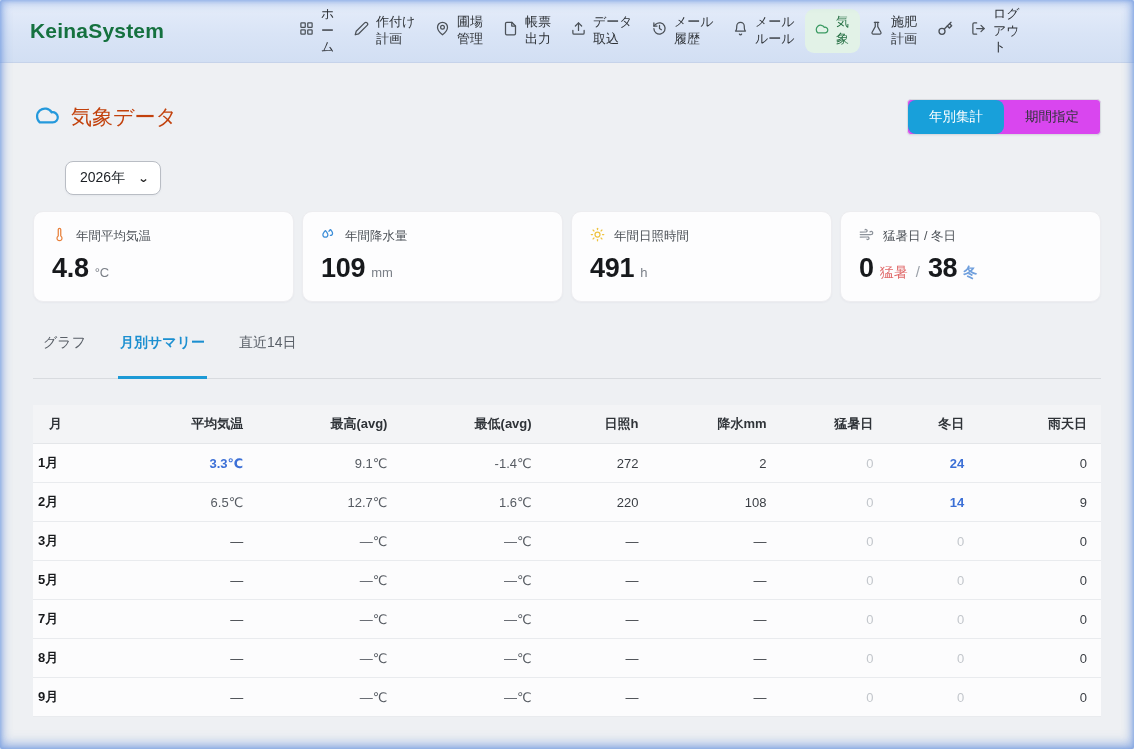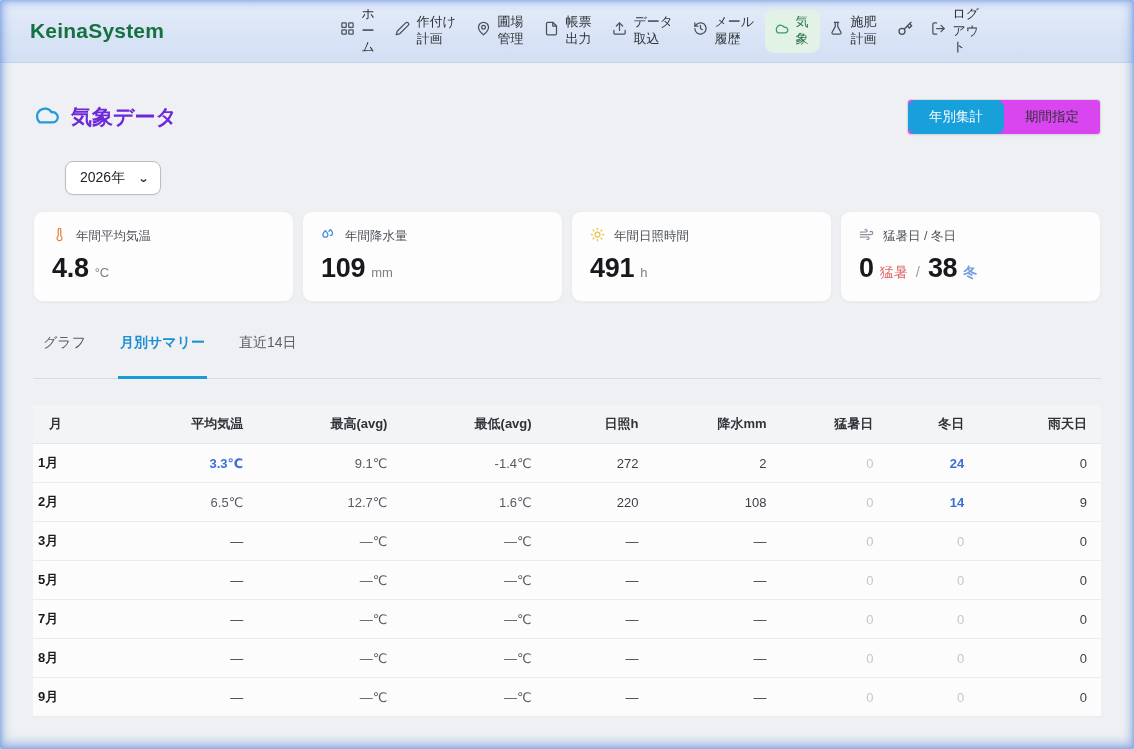--- a/index.html
+++ b/index.html
@@ -35,21 +35,21 @@
   .nav-item .nav-label { word-break:break-all; }
   .nav-item svg { flex:0 0 auto; stroke:#4b5158; }
   .nav-item.active { background:#e2f2e7; color:#256f43; }
   .nav-item.active svg { stroke:#3a9a62; }
   .w1 { width:15px; } .w2 { width:28px; } .w3 { width:41px; }
 
   
   .main { padding:36px 33px 0 33px; }
 
   .title-row { display:flex; align-items:center; justify-content:space-between; }
-  .page-title { display:flex; align-items:center; gap:11px; font-size:21px; font-weight:700; color:#6d28d9; }
+  .page-title { display:flex; align-items:center; gap:11px; font-size:21px; font-weight:400; color:#c2410c; }
   .page-title svg { stroke:#2499dc; }
 
   .toggle-group {
     display:flex; background:#d946ef; border:1px solid #d8dbdf; border-radius:4px;
     overflow:hidden; box-shadow:0 1px 2px rgba(40,60,100,.06);
   }
   .toggle-btn {
     font-size:13.5px; padding:8px 21px; background:transparent; border:none;
     color:#2f3338; cursor:pointer; font-family:inherit;
   }
@@ -169,20 +169,29 @@
         <span>
           <svg width="15" height="15" viewBox="0 0 24 24" fill="none" stroke-width="2" stroke-linecap="round" stroke-linejoin="round">
               <path d="M3 12a9 9 0 1 0 3-6.7L3 8"></path>
               <path d="M3 3v5h5"></path>
               <path d="M12 7v5l3 2"></path>
             </svg>
         </span>
         <span class="nav-label w3">メール履歴</span>
       </div>
 
+      <div class="nav-item">
+        <span>
+          <svg width="15" height="15" viewBox="0 0 24 24" fill="none" stroke-width="2" stroke-linecap="round" stroke-linejoin="round">
+              <path d="M6 8a6 6 0 0 1 12 0c0 7 2 8 2 8H4s2-1 2-8"></path>
+              <path d="M10.3 21a1.94 1.94 0 0 0 3.4 0"></path>
+            </svg>
+        </span>
+        <span class="nav-label w3">メールルール</span>
+      </div>
 
       <div class="nav-item active">
         <span>
           <svg width="15" height="15" viewBox="0 0 24 24" fill="none" stroke-width="2" stroke-linecap="round" stroke-linejoin="round">
               <path d="M17.5 19a4.5 4.5 0 1 0-.9-8.9A7 7 0 1 0 6 19Z"></path>
             </svg>
         </span>
         <span class="nav-label w1">気象</span>
       </div>
 

